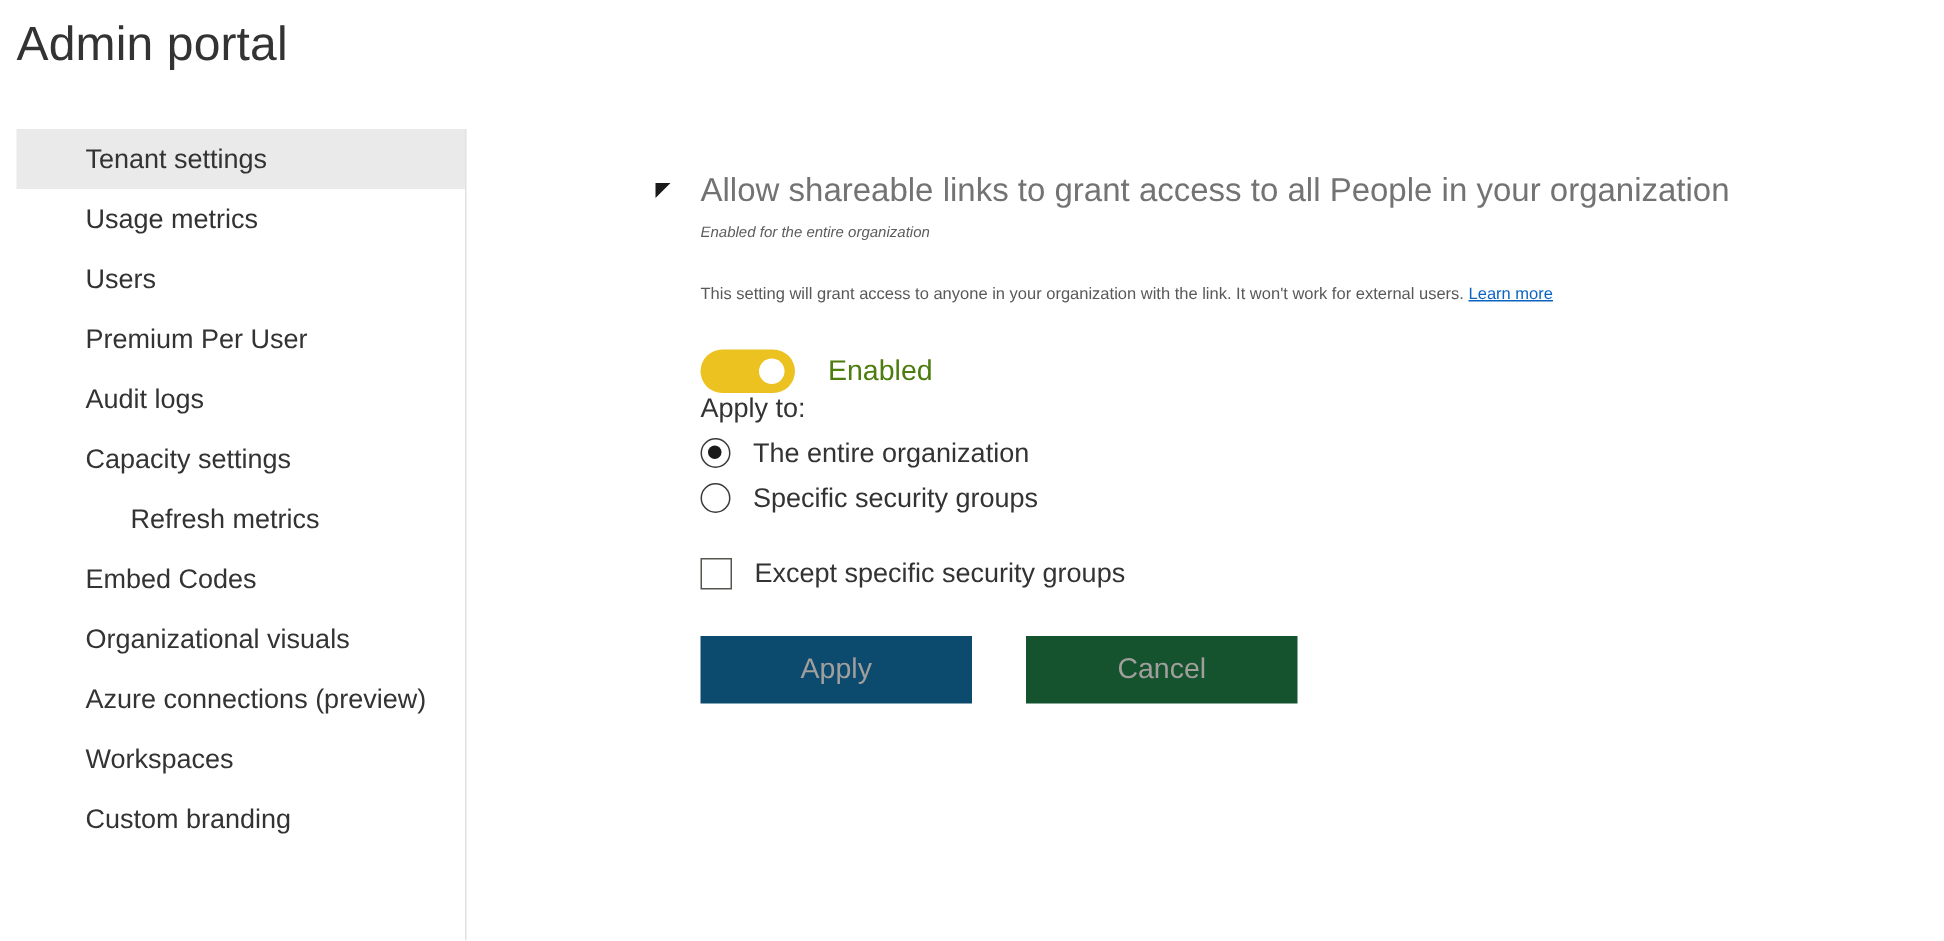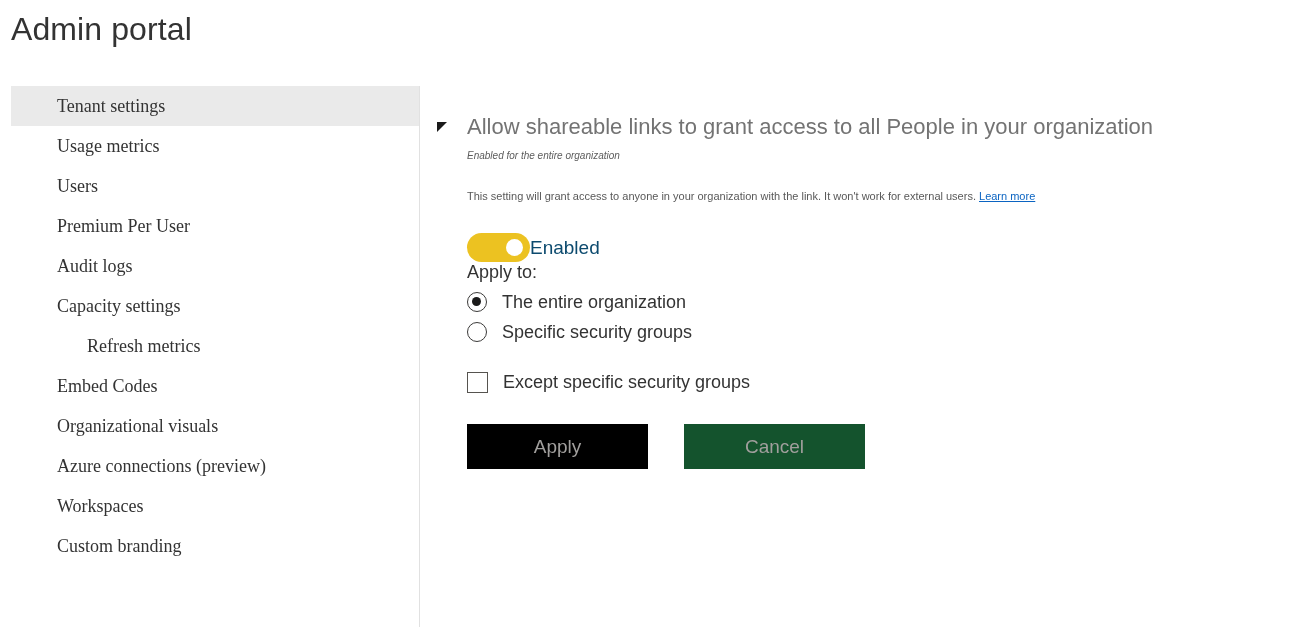--- a/index.html
+++ b/index.html
@@ -27,25 +27,24 @@
     letter-spacing: 0.1px;
     line-height: 42px;
     white-space: nowrap;
   }
 
   
   .sidebar {
     position: absolute;
     left: 0;
     top: 86px;
-    width: 420px;
+    width: 311px;
     height: 541px;
     box-sizing: border-box;
     border-right: 1px solid #e1e1e1;
-    font-family: Liberation Serif, serif;
   }
   .nav-list {
     list-style: none;
     margin: 0;
     padding: 0;
   }
   .nav-item {
     height: 40px;
     display: flex;
     align-items: center;
@@ -145,22 +144,23 @@
   .toggle .knob {
     position: absolute;
     width: 17px;
     height: 17px;
     border-radius: 50%;
     background: #ffffff;
     top: 6px;
     right: 7px;
   }
   .toggle-label {
+    margin-left: 22px;
     font-size: 19px;
-    color: #0c4a6e;
+    color: #4d7c0f;
     white-space: nowrap;
   }
 
   
   .apply-to-label {
     font-size: 18px;
     color: #333333;
   }
   .option-row {
     display: flex;
@@ -216,21 +216,21 @@
     height: 45px;
     border: none;
     font-family: "Liberation Sans", sans-serif;
     font-size: 19px;
     display: flex;
     align-items: center;
     justify-content: center;
     cursor: pointer;
   }
   .btn-apply {
-    background: #000000;
+    background: #0c4a6e;
     color: #a19f9d;
   }
   .btn-cancel {
     background: #14532d;
     color: #a19f9d;
     margin-left: 36px;
   }
 </style>
 </head>
 <body>

